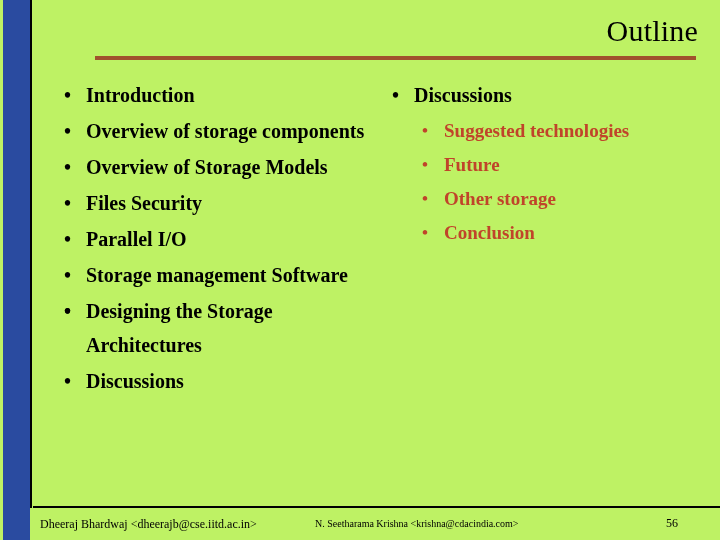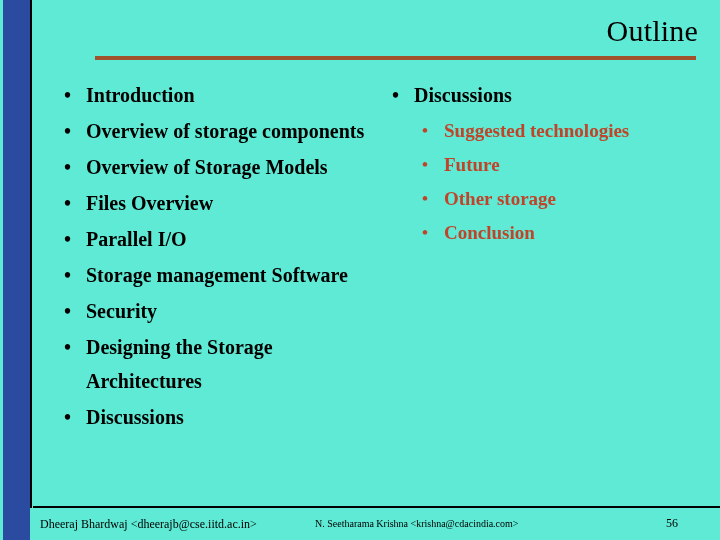--- a/index.html
+++ b/index.html
@@ -7,21 +7,21 @@
     padding: 0;
     background: #ffffff;
   }
   body {
     font-family: "Liberation Serif", "DejaVu Serif", serif;
   }
   .slide {
     position: relative;
     width: 720px;
     height: 540px;
-    background: #5eead4;
+    background: #bef264;
     overflow: hidden;
   }
   
   .side-bar {
     position: absolute;
     left: 3px;
     top: 0px;
     width: 27px;
     height: 540px;
     background: #2A4BA0;
@@ -177,33 +177,32 @@
       <li>
         <span class="bullet">•</span>
         <span class="item-text">Overview of storage components</span>
       </li>
       <li>
         <span class="bullet">•</span>
         <span class="item-text">Overview of Storage Models</span>
       </li>
       <li>
         <span class="bullet">•</span>
-        <span class="item-text">Files Overview</span>
+        <span class="item-text">Files Security</span>
       </li>
       <li>
         <span class="bullet">•</span>
         <span class="item-text">Parallel I/O</span>
       </li>
       <li>
         <span class="bullet">•</span>
         <span class="item-text">Storage management Software</span>
       </li>
       <li>
         <span class="bullet">•</span>
-        <span class="item-text">Security</span>
       </li>
       <li>
         <span class="bullet">•</span>
         <span class="item-text">Designing the Storage Architectures</span>
       </li>
       <li>
         <span class="bullet">•</span>
         <span class="item-text">Discussions</span>
       </li>
     </ul>

